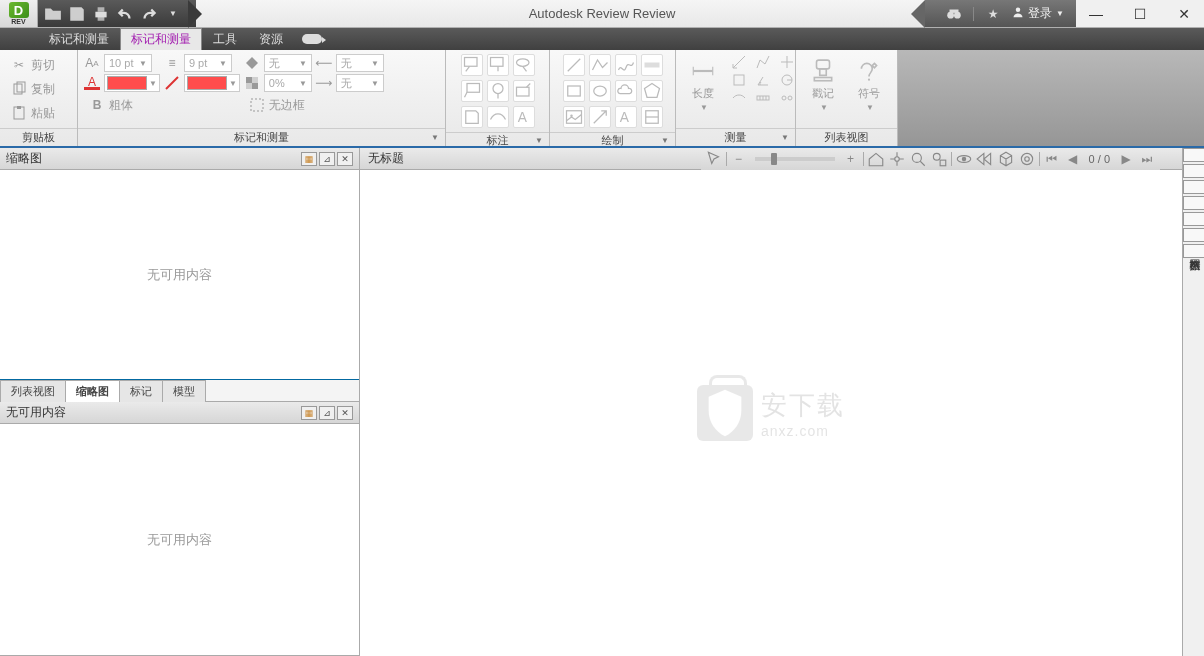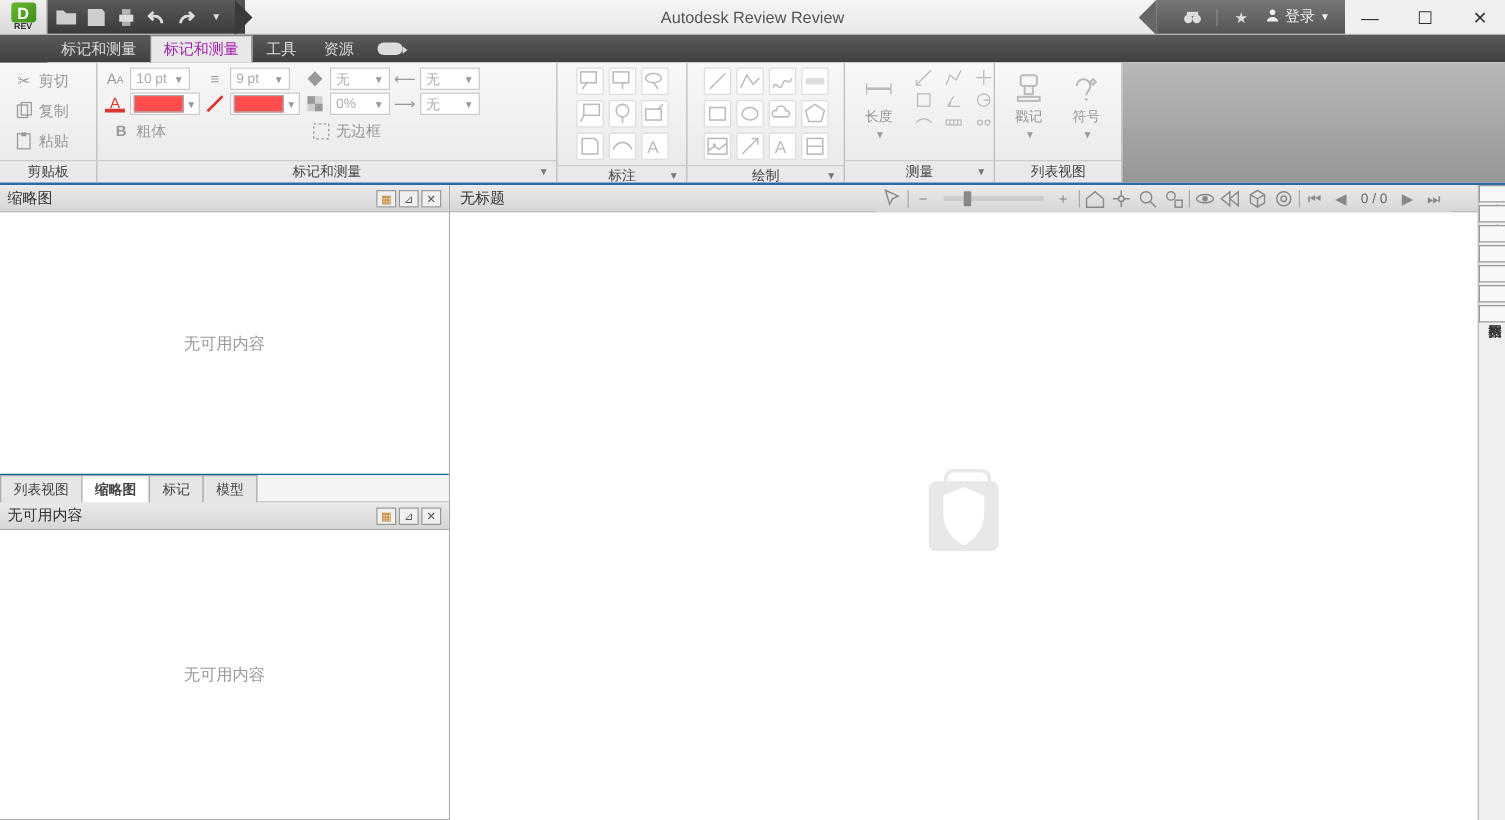--- a/index.html
+++ b/index.html
@@ -633,20 +633,24 @@
       <div class="ct-icon">⏭</div>
     </div>
 
     <div class="canvas-area">
       <div class="watermark">
         <div class="wm-icon">
             <svg width="26" height="30" viewBox="0 0 20 24">
               <path fill="#fff" d="M10 2l7 3v6c0 5-3 9-7 11-4-2-7-6-7-11V5z"></path>
             </svg>
           </div>
+        <div class="wm-text">
+          <div class="wm-ch">安下载</div>
+          <div class="wm-en">anxz.com</div>
+        </div>
       </div>
     </div>
   </div>
 
   <div class="right-tabs">
     <div class="vtab">图纸特性</div>
     <div class="vtab">对象特性</div>
     <div class="vtab">视图</div>
     <div class="vtab">横截面</div>
     <div class="vtab">图层</div>

